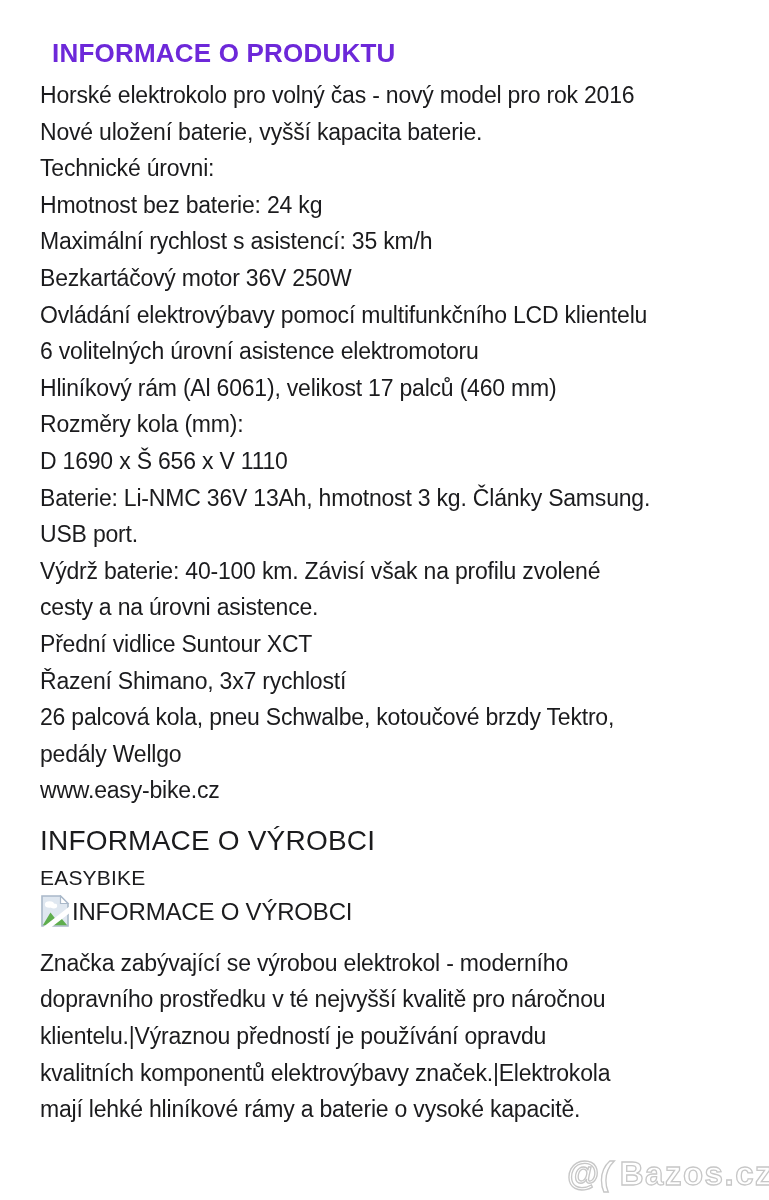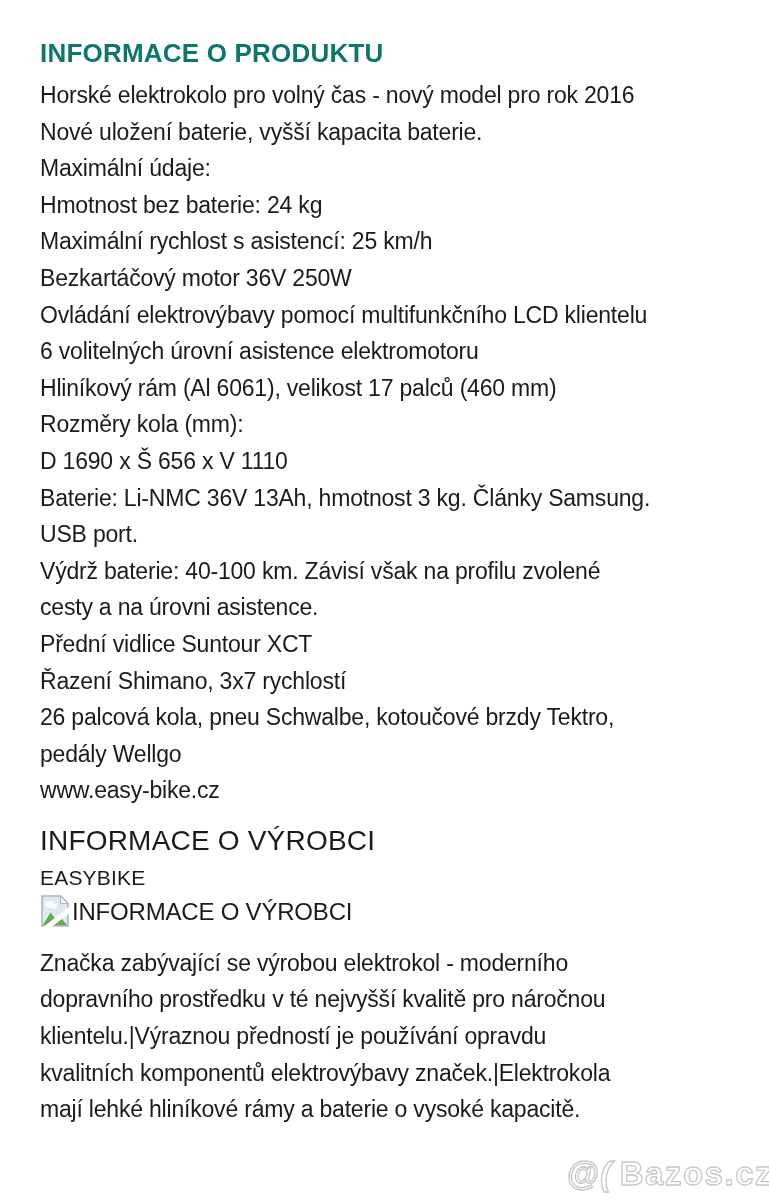--- a/index.html
+++ b/index.html
@@ -14,26 +14,26 @@
     overflow: hidden;
     font-family: "Liberation Sans", sans-serif;
     color: #1b1b1d;
   }
   .content {
     box-sizing: border-box;
     width: 769px;
     padding: 38px 20px 0 40px;
   }
   h1.product-heading {
-    margin: 0 0 9px 0;
+    margin: 0 0 9px 12px;
     font-size: 26px;
     line-height: 30px;
     font-weight: 800;
     letter-spacing: 0.2px;
-    color: #0f766e;
+    color: #6d28d9;
   }
   .lines .line {
     font-size: 23px;
     line-height: 36.6px;
     white-space: nowrap;
     letter-spacing: -0.2px;
   }
   .manufacturer-section {
     margin-top: 16px;
   }
@@ -88,23 +88,23 @@
 </head>
 <body>
 
 <main class="content">
 
   <h1 class="product-heading">INFORMACE O PRODUKTU</h1>
 
   <div class="lines">
       <div class="line">Horské elektrokolo pro volný čas - nový model pro rok 2016</div>
       <div class="line">Nové uložení baterie, vyšší kapacita baterie.</div>
-      <div class="line">Maximální údaje:</div>
+      <div class="line">Technické úrovni:</div>
       <div class="line">Hmotnost bez baterie: 24 kg</div>
-      <div class="line">Maximální rychlost s asistencí: 25 km/h</div>
+      <div class="line">Maximální rychlost s asistencí: 35 km/h</div>
       <div class="line">Bezkartáčový motor 36V 250W</div>
       <div class="line">Ovládání elektrovýbavy pomocí multifunkčního LCD klientelu</div>
       <div class="line">6 volitelných úrovní asistence elektromotoru</div>
       <div class="line">Hliníkový rám (Al 6061), velikost 17 palců (460 mm)</div>
       <div class="line">Rozměry kola (mm):</div>
       <div class="line">D 1690 x Š 656 x V 1110</div>
       <div class="line">Baterie: Li-NMC 36V 13Ah, hmotnost 3 kg. Články Samsung.</div>
       <div class="line">USB port.</div>
       <div class="line">Výdrž baterie: 40-100 km. Závisí však na profilu zvolené</div>
       <div class="line">cesty a na úrovni asistence.</div>

